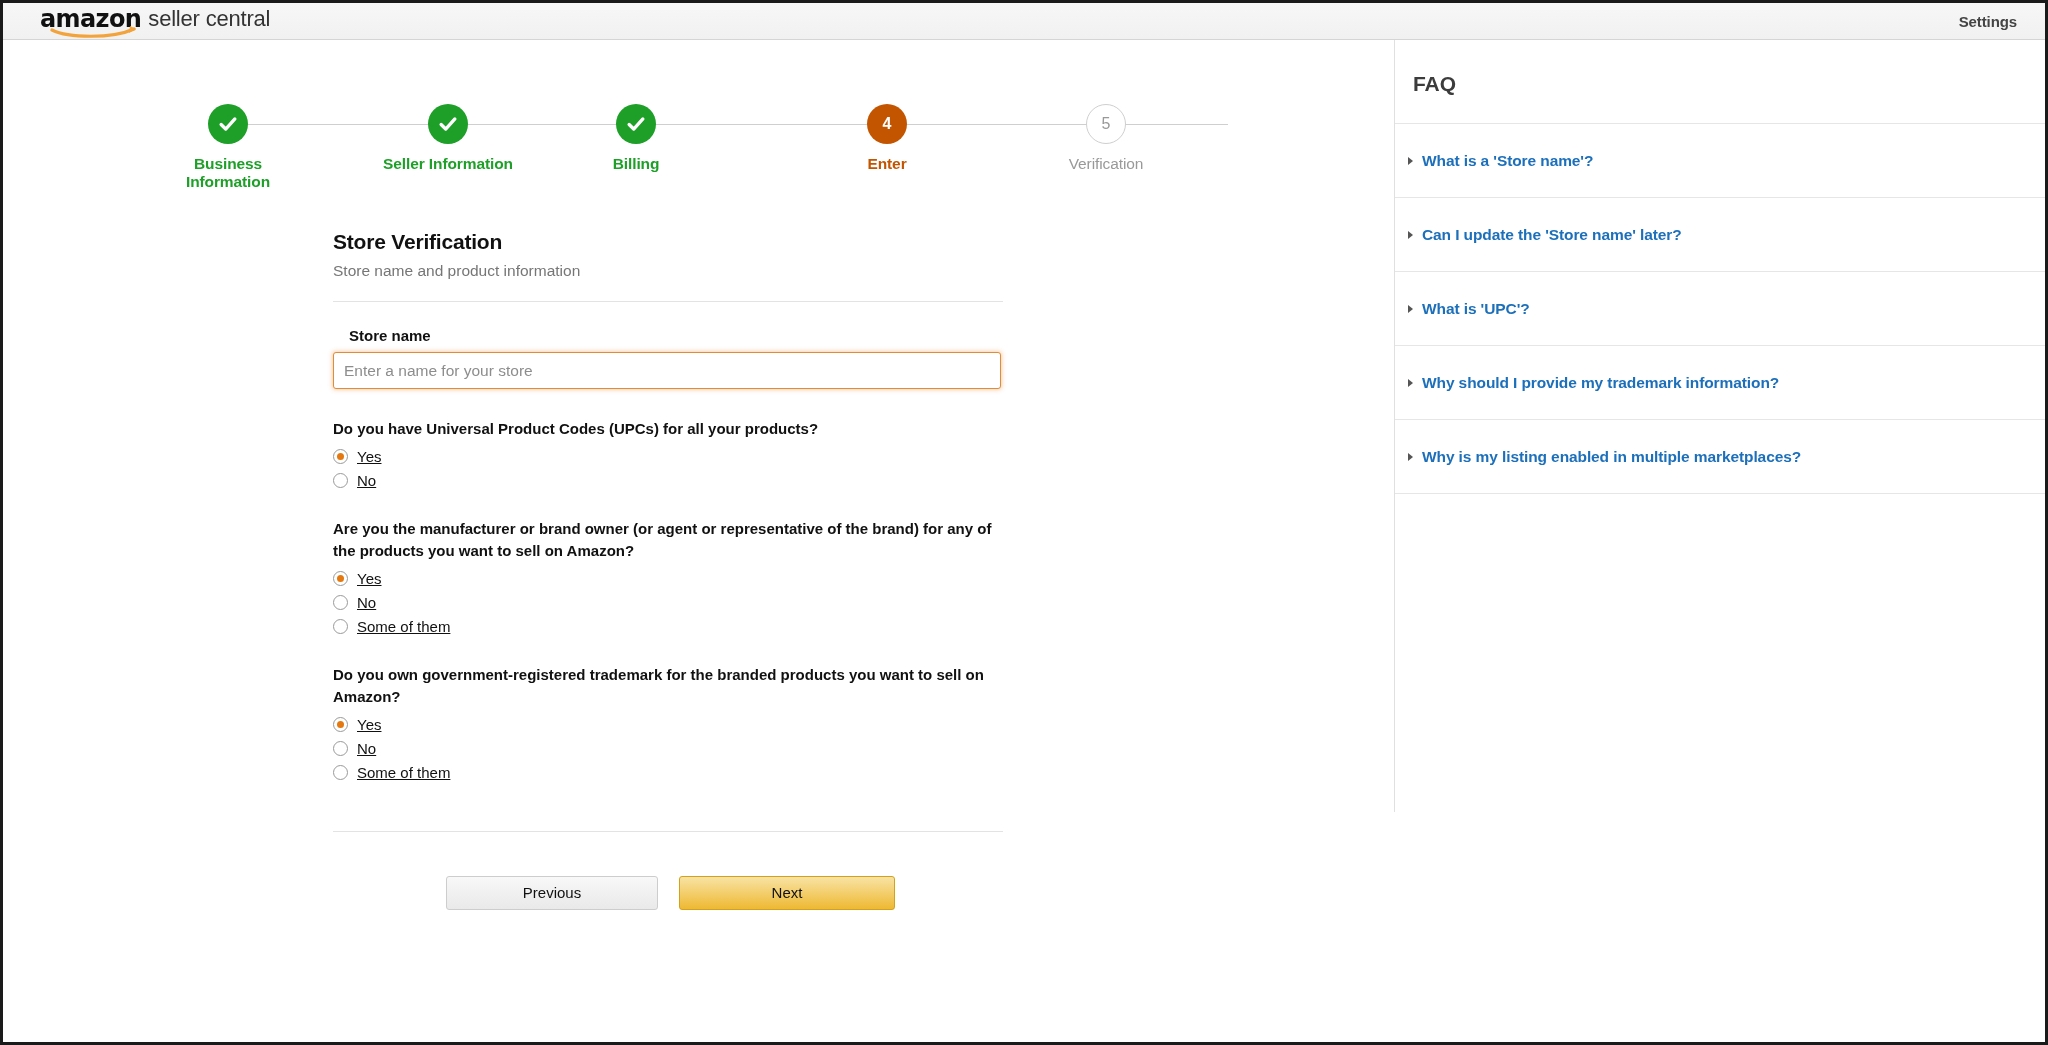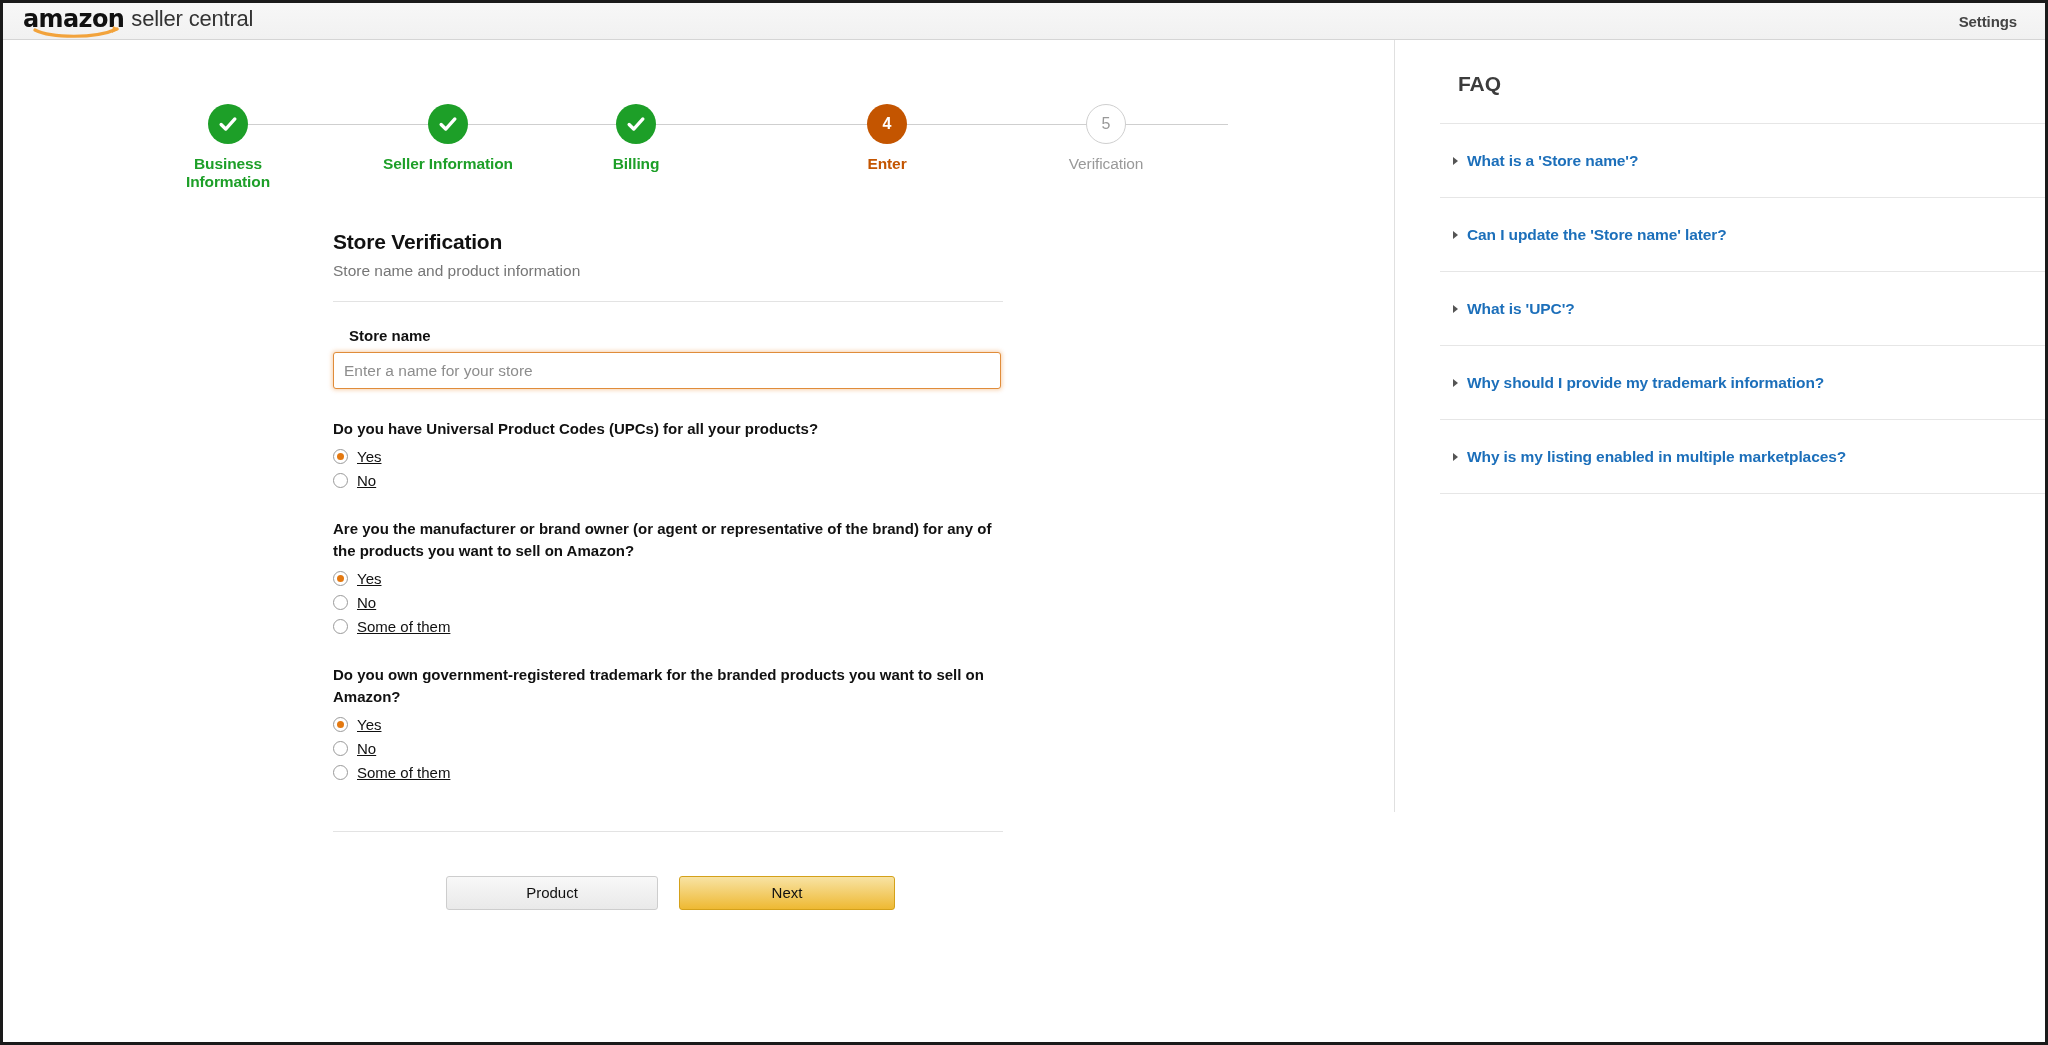--- a/index.html
+++ b/index.html
@@ -23,21 +23,21 @@
 
   
   .header {
     position: relative;
     height: 37px;
     background: linear-gradient(to bottom, #f7f7f7 0%, #f1f1f1 100%);
     border-bottom: 1px solid #d5d5d5;
     display: flex;
     align-items: center;
     justify-content: space-between;
-    padding: 0 28px 0 20px;
+    padding: 0 28px 0 37px;
   }
   .logo-wrap {
     display: flex;
     align-items: flex-start;
     position: relative;
     height: 30px;
     padding-top: 2px;
   }
   .logo-amazon {
     font-family: "DejaVu Sans", sans-serif;
@@ -262,21 +262,20 @@
 
   
   .faq-panel {
     position: absolute;
     left: 0;
     top: 0;
     width: 651px;
     height: 772px;
     border-left: 1px solid #e0e0e0;
     background: #ffffff;
-    padding-left: 45px;
   }
   .faq-title {
     font-size: 21px;
     font-weight: 700;
     color: #3c3c3c;
     padding: 32px 0 0 18px;
     letter-spacing: -0.1px;
   }
   .faq-divider { height: 1px; background: #e6e6e6; margin-top: 27px; }
   .faq-item {
@@ -415,21 +414,21 @@
           </div>
           <div class="radio-row">
             <span class="radio"></span>
             <span class="radio-label">Some of them</span>
           </div>
         </div>
 
         <div class="hr-bottom"></div>
 
         <div class="btn-row">
-          <div class="btn btn-prev">Product</div>
+          <div class="btn btn-prev">Previous</div>
           <div class="btn btn-next">Next</div>
         </div>
       </div>
     </div>
 
     <div class="right-col">
       <div class="faq-panel">
         <div class="faq-title">FAQ</div>
         <div class="faq-divider"></div>
 

